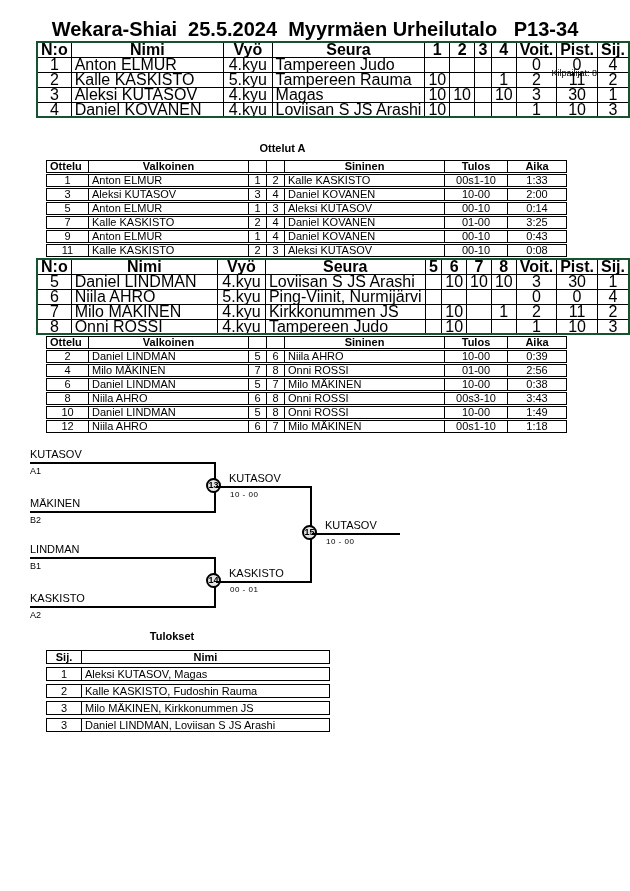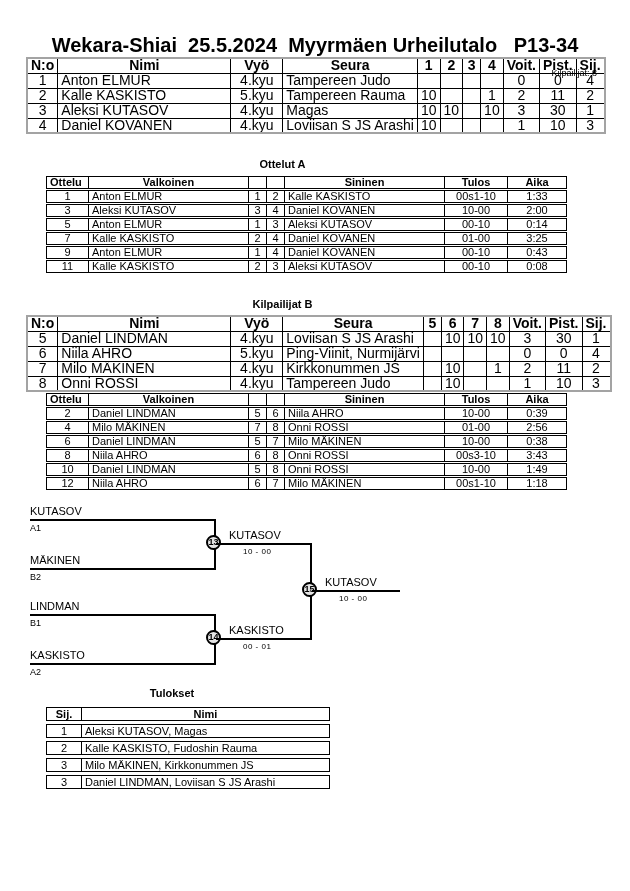--- a/index.html
+++ b/index.html
@@ -1,40 +1,40 @@
 <!DOCTYPE html>
 <html><head>
 <meta charset="utf-8">
 <style>
   * { margin:0; padding:0; box-sizing:border-box; }
   html,body { background:#fff; }
   .page { position:relative; width:630px; height:891px; background:#fff; color:#000;
           font-family:"Liberation Sans","DejaVu Sans",sans-serif; overflow:hidden; }
-  .title { padding-top:34px; text-align:center; font-weight:bold; font-size:20px; white-space:pre; }
+  .title { padding-top:18px; text-align:center; font-weight:bold; font-size:20px; white-space:pre; }
   .note { position:absolute; top:68px; right:33px; font-size:9px; }
   .sec-title { width:505px; margin:24px 0 5px 30px; text-align:center; font-weight:bold; font-size:11px; }
   .sec-title.first { margin-top:14px; }
   .sec-title.narrow { width:284px; margin-top:8px; }
   table { table-layout:fixed; }
-  .tbl { margin-left:26px; border-collapse:collapse; border:2px solid #a3a3a3; font-size:14px; }
+  .tbl { margin-left:36px; border-collapse:collapse; border:2px solid #14532d; font-size:16px; }
   .tbl th,.tbl td { border:1px solid #000; height:15px; line-height:13px; padding:0 3px; overflow:hidden; white-space:nowrap; }
   .sep { margin-left:30px; border-collapse:separate; border-spacing:0 1px; font-size:11px;padding-left:16px; }
   .sep th,.sep td { border:1px solid #000; border-right:none; height:13px; line-height:11px; padding:0 3px; overflow:hidden; white-space:nowrap; }
   .sep th:last-child,.sep td:last-child { border-right:1px solid #000; }
   .rspace { border-spacing:0 3px; }
   .rspace th,.rspace td { height:14px; line-height:12px; }
   th { font-weight:bold; text-align:center; }
   .L { text-align:left; } .C { text-align:center; }
   .w-no{width:27px}.w-nimi{width:173px}.w-vyo{width:52px}.w-seura{width:102px}.w-n{width:18px}.w-v{width:27px}
   .w-ott{width:42px}.w-valk{width:160px}.w-sn{width:18px}.w-sin{width:160px}.w-tulos{width:63px}.w-aika{width:60px}
   .w-rsij{width:35px}.w-rnimi{width:249px}
   .bracket { position:relative; height:176px; margin-top:12px; font-size:11px; }
   .b-name,.b-win { position:absolute; height:14px; white-space:nowrap; }
   .b-seed { position:absolute; font-size:9px; }
-  .b-score { position:absolute; font-size:8px; letter-spacing:0.5px;margin-left:13px; }
+  .b-score { position:absolute; font-size:8px; letter-spacing:0.5px; }
   .b-hline { position:absolute; border-top:2px solid #000; }
   .b-vline { position:absolute; border-left:2px solid #000; }
   .b-circle { position:absolute; width:15px; height:15px; border:2px solid #000; border-radius:50%;
               background:#e5e5e5; font-size:9px; font-weight:bold; line-height:11px; text-align:center; }
 </style>
 </head>
 <body>
 
 <div class="page">
 
@@ -177,21 +177,20 @@
         <td class="L">Kalle KASKISTO</td>
         <td class="C">2</td>
         <td class="C">3</td>
         <td class="L">Aleksi KUTASOV</td>
         <td class="C">00-10</td>
         <td class="C">0:08</td>
       </tr>
     </tbody>
   </table>
 
-  <div class="sec-title">Kilpailijat B</div>
   <table class="tbl">
     <thead>
       <tr>
         <th class="L w-no">N:o</th>
         <th class="w-nimi">Nimi</th>
         <th class="w-vyo">Vyö</th>
         <th class="w-seura">Seura</th>
         <th class="w-n">5</th>
         <th class="w-n">6</th>
         <th class="w-n">7</th>

